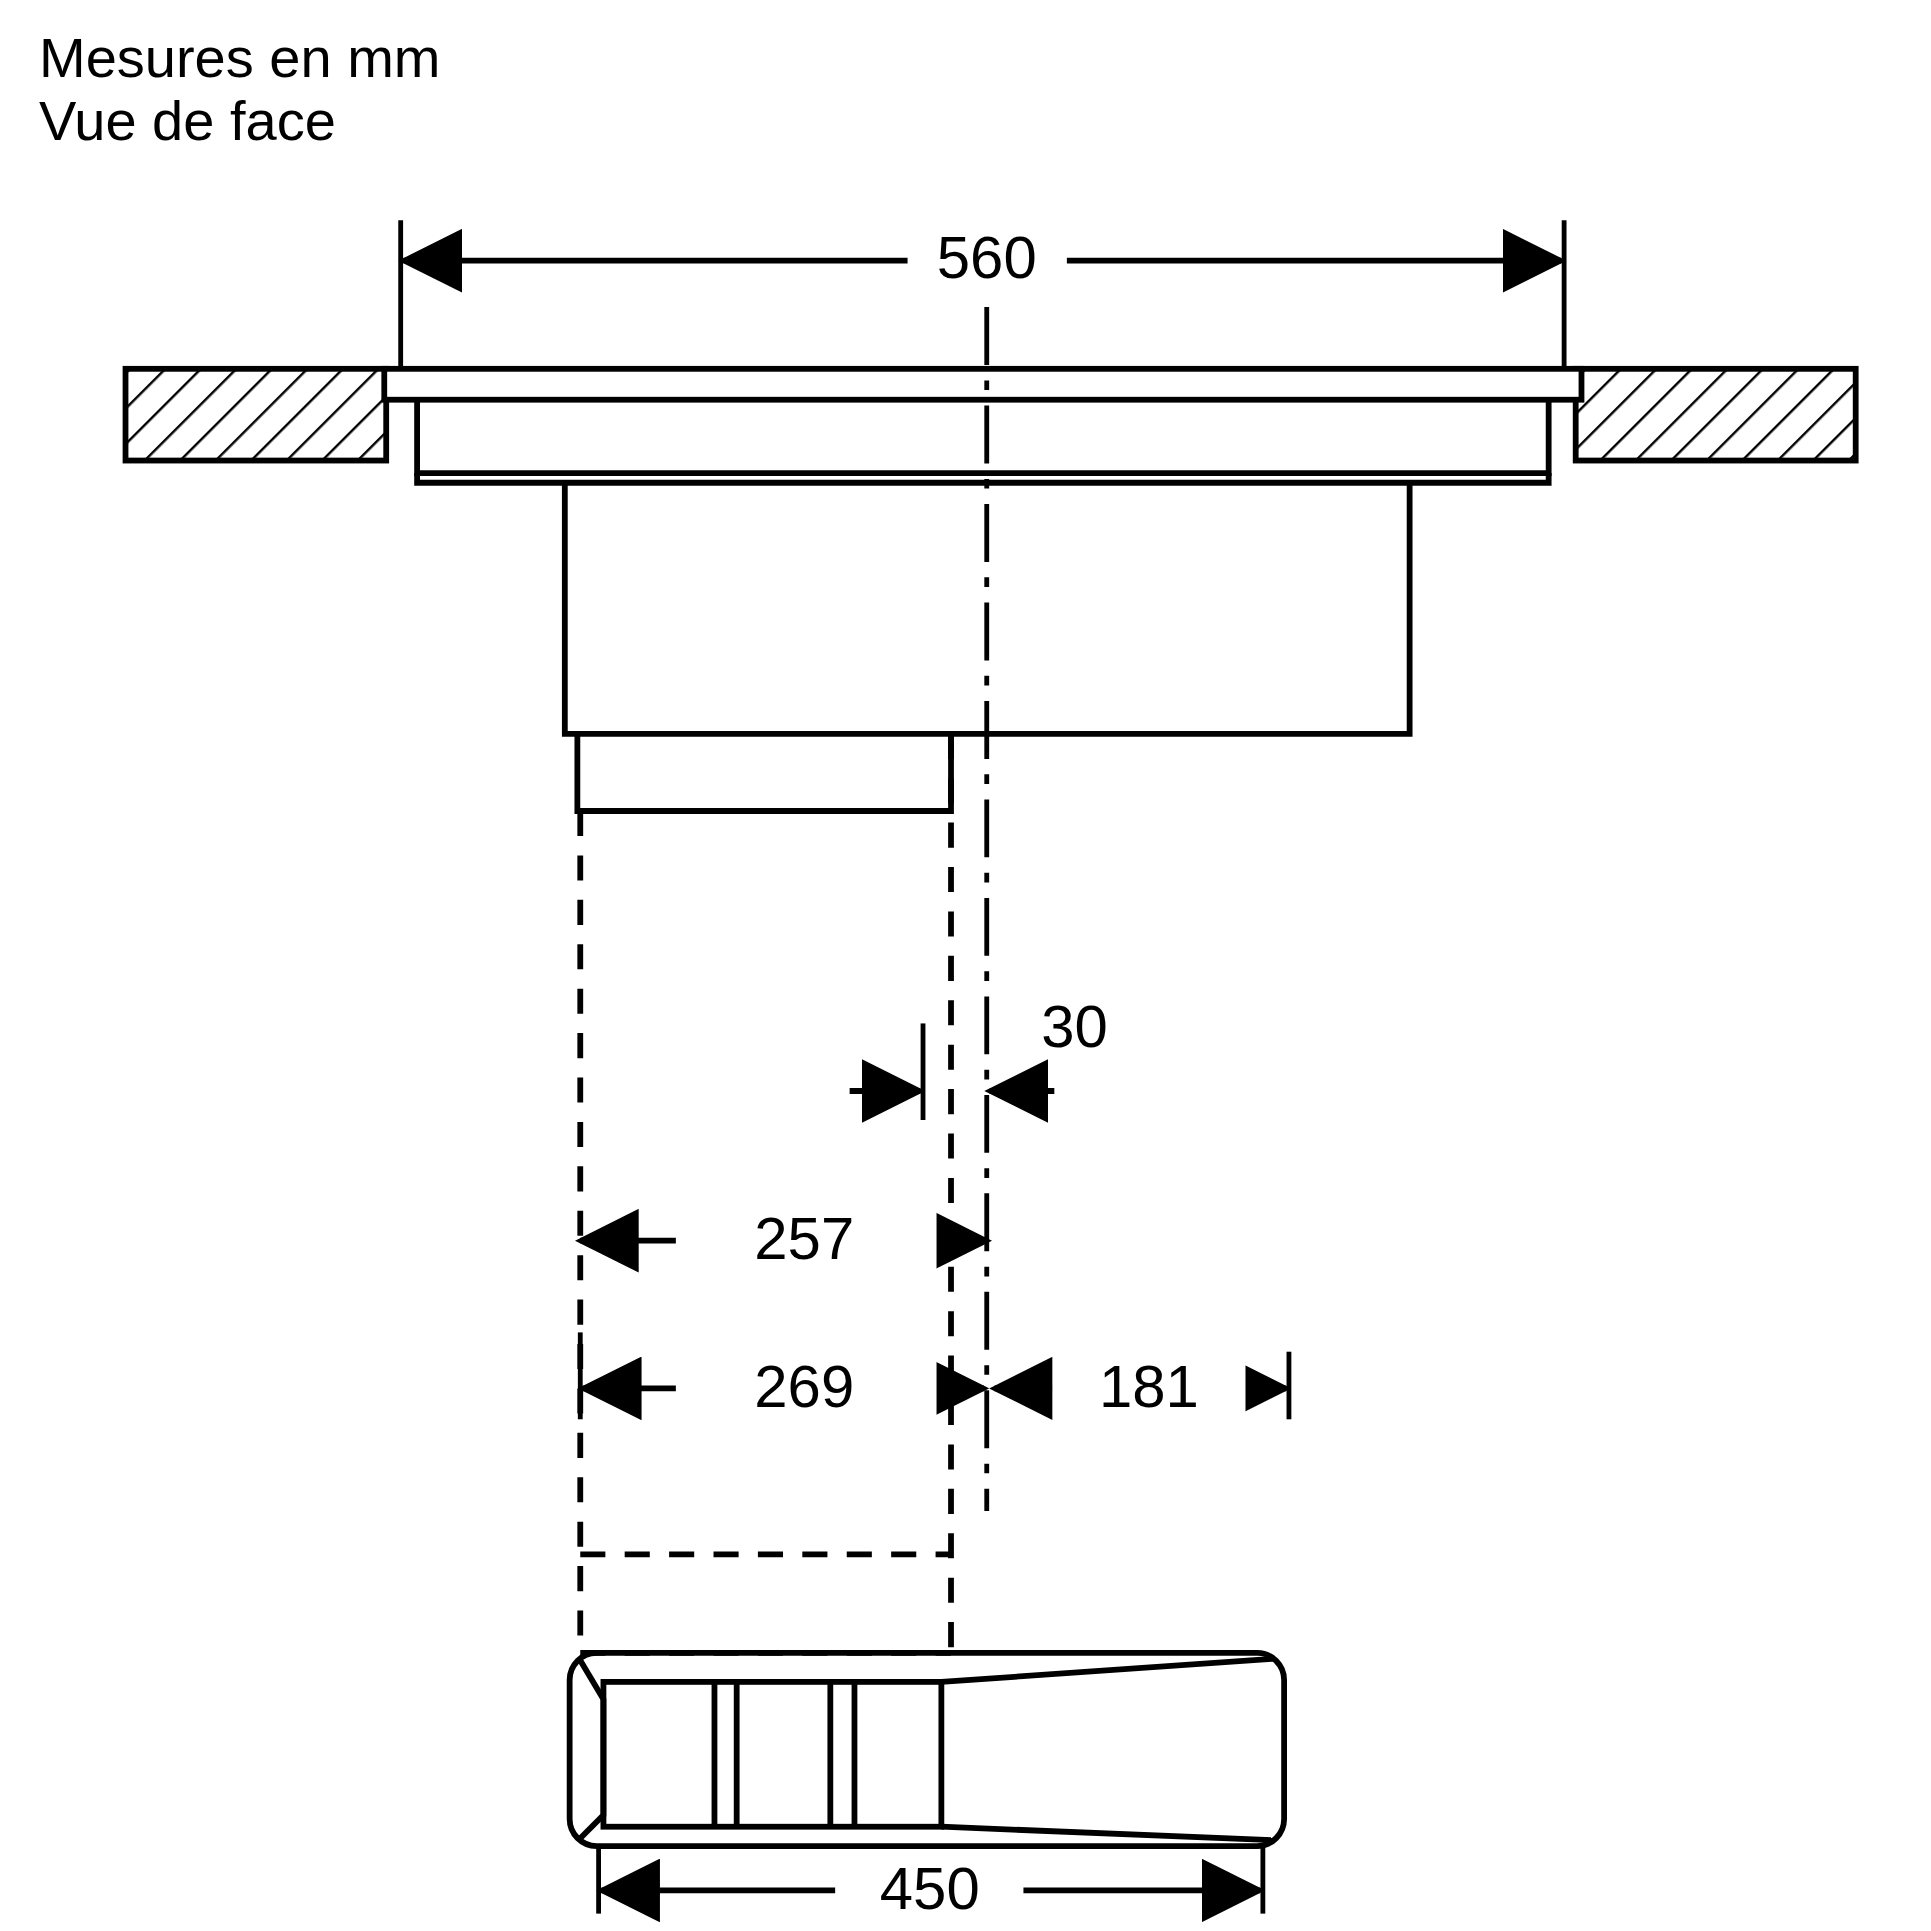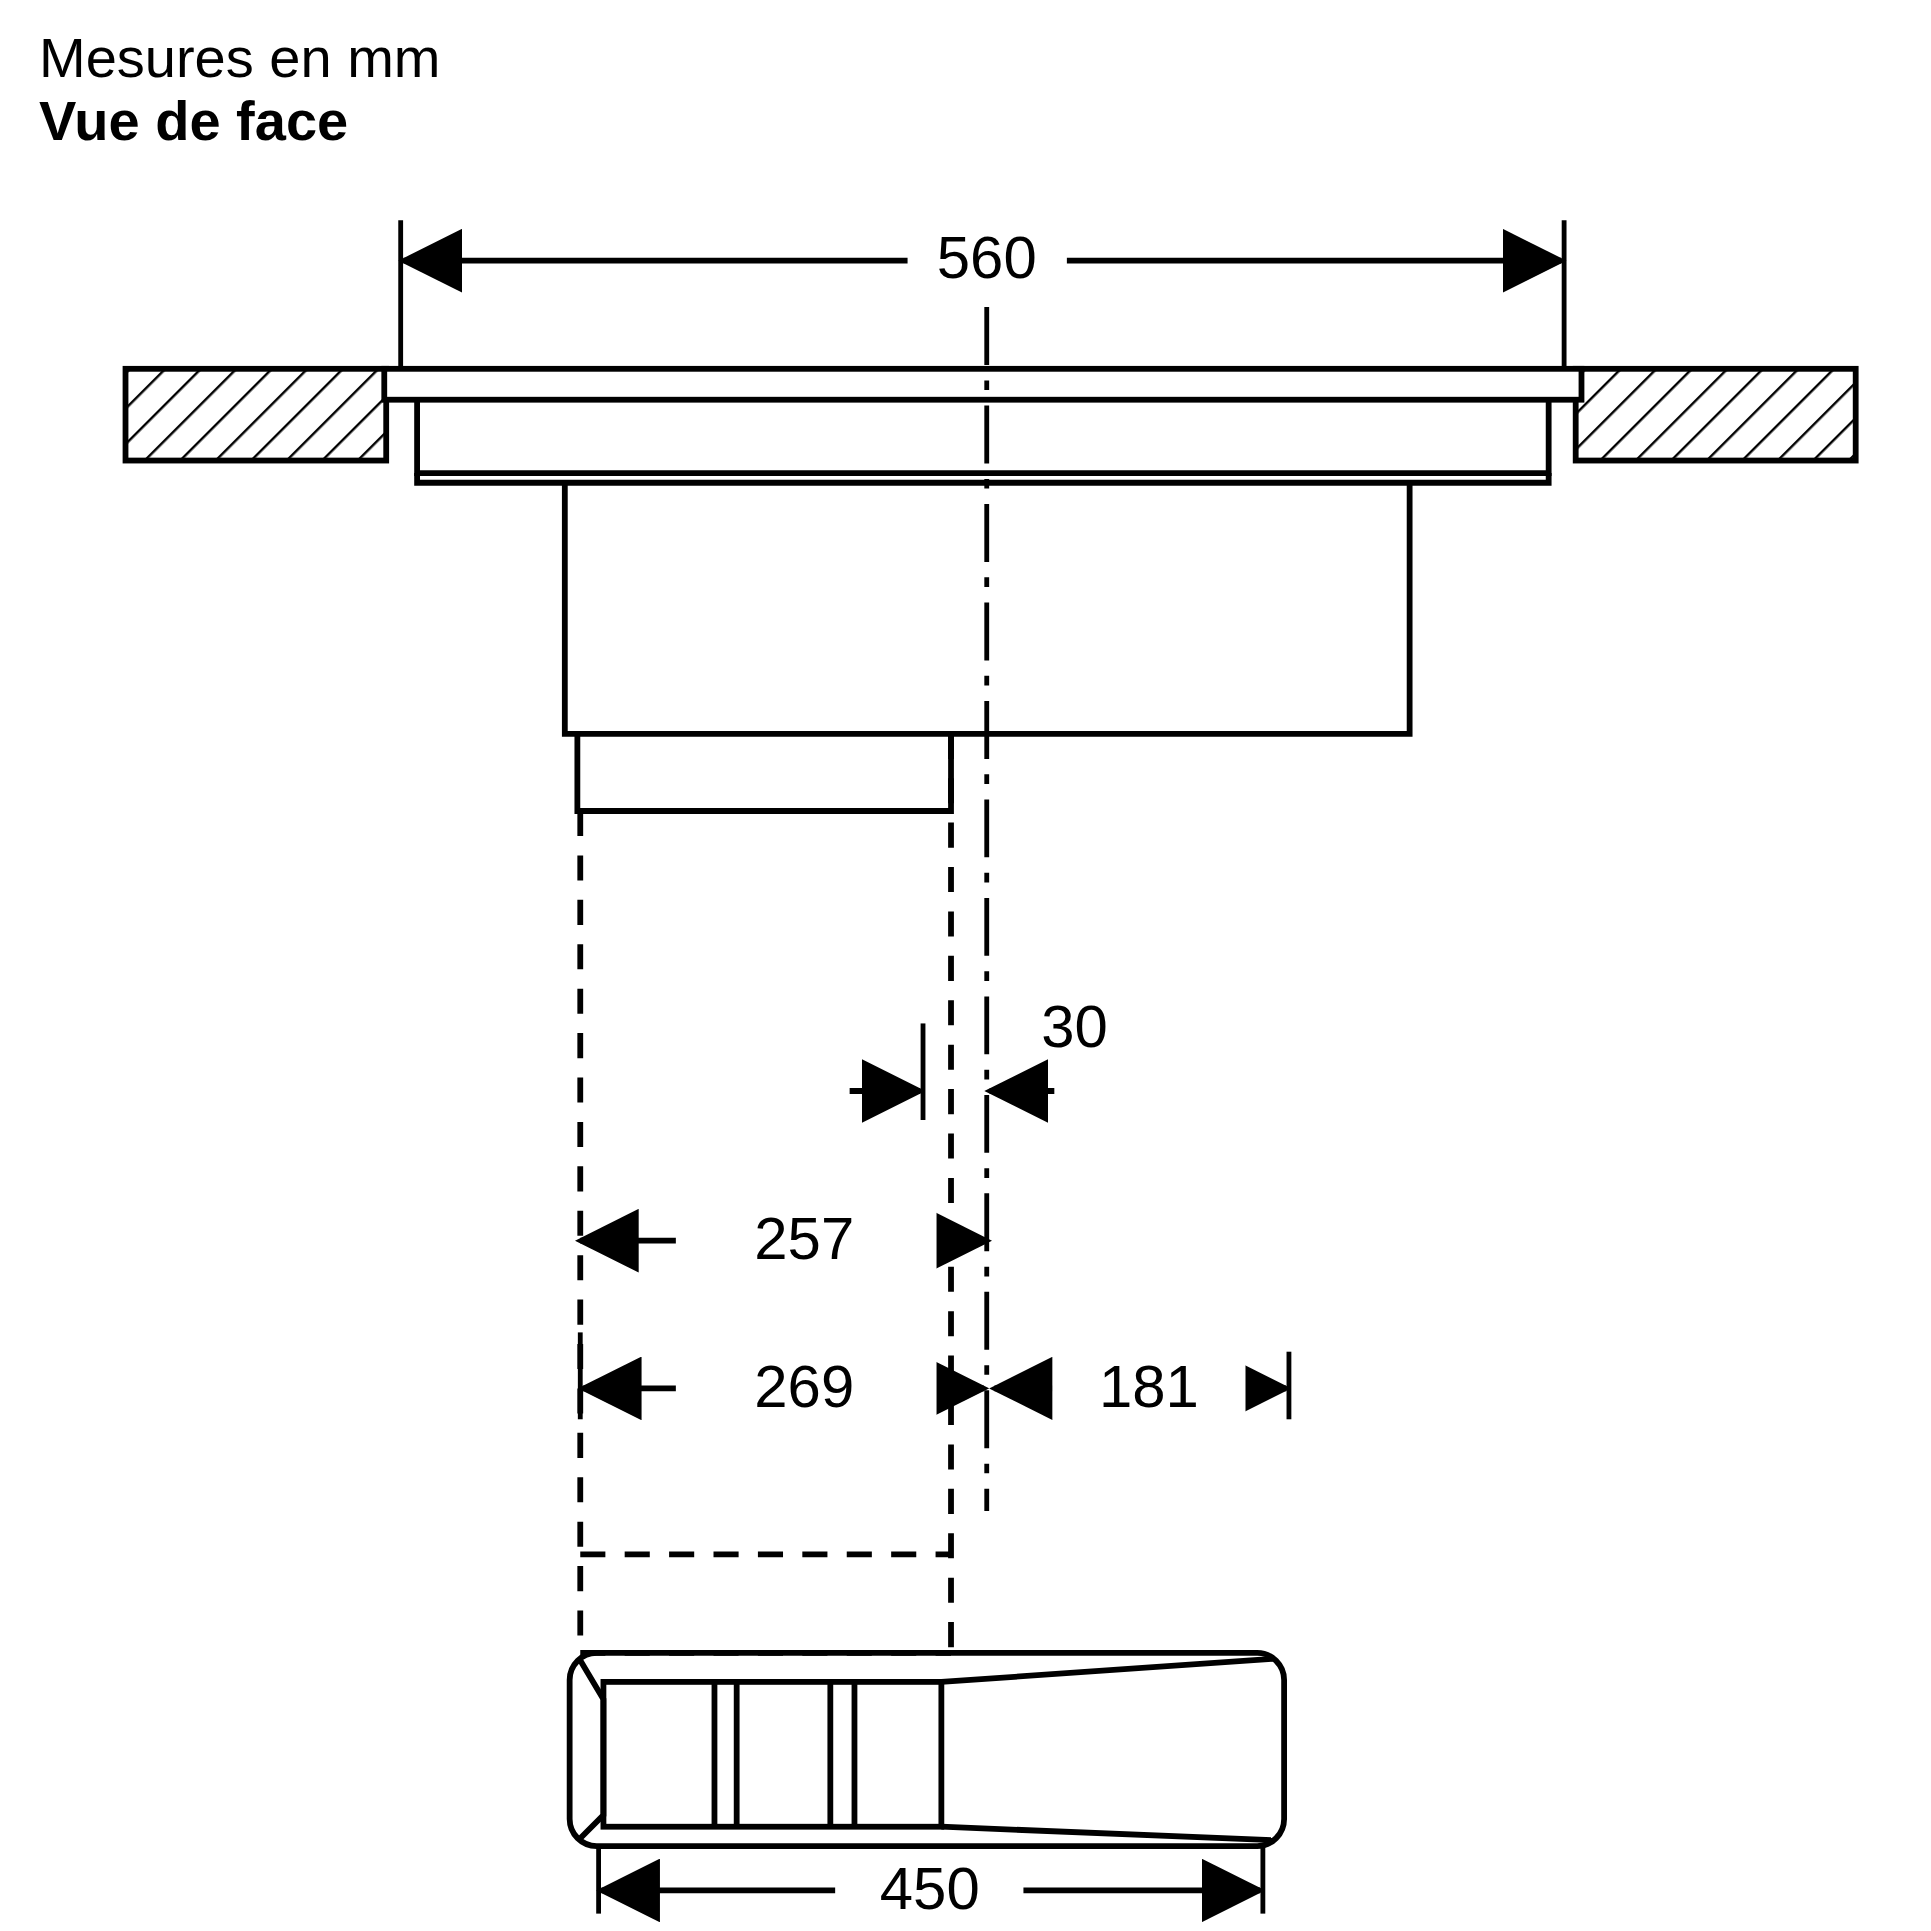--- a/index.html
+++ b/index.html
@@ -25,21 +25,21 @@
     top: 27px;
   }
   .title-line1 {
     font-size: 56px;
     font-weight: 400;
     line-height: 1.12;
     white-space: nowrap;
   }
   .title-line2 {
     font-size: 56px;
-    font-weight: 700;
+    font-weight: 400;
     line-height: 1.12;
     white-space: nowrap;
   }
   svg.drawing {
     position: absolute;
     left: 0;
     top: 0;
     width: 1931px;
     height: 1931px;
   }

